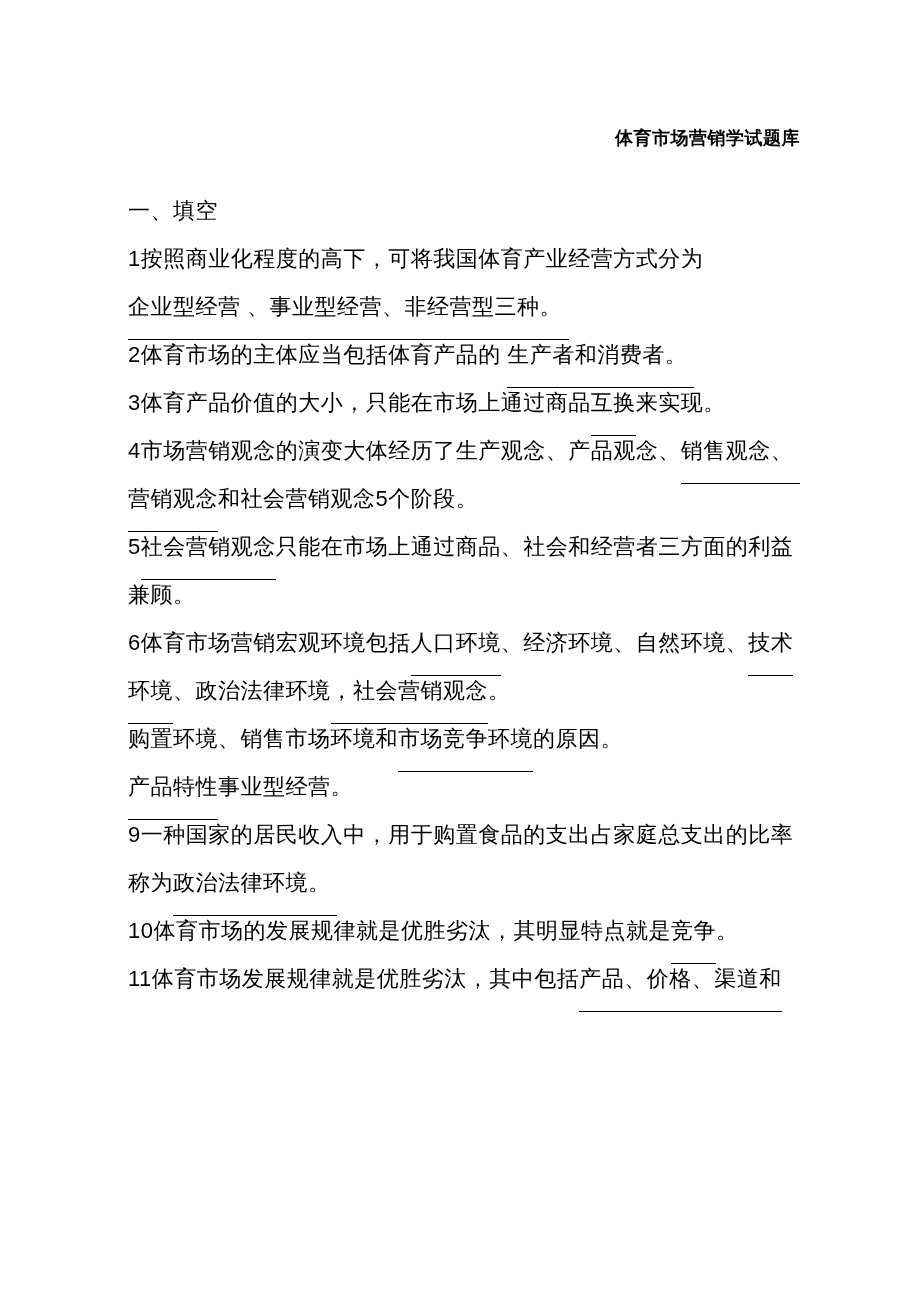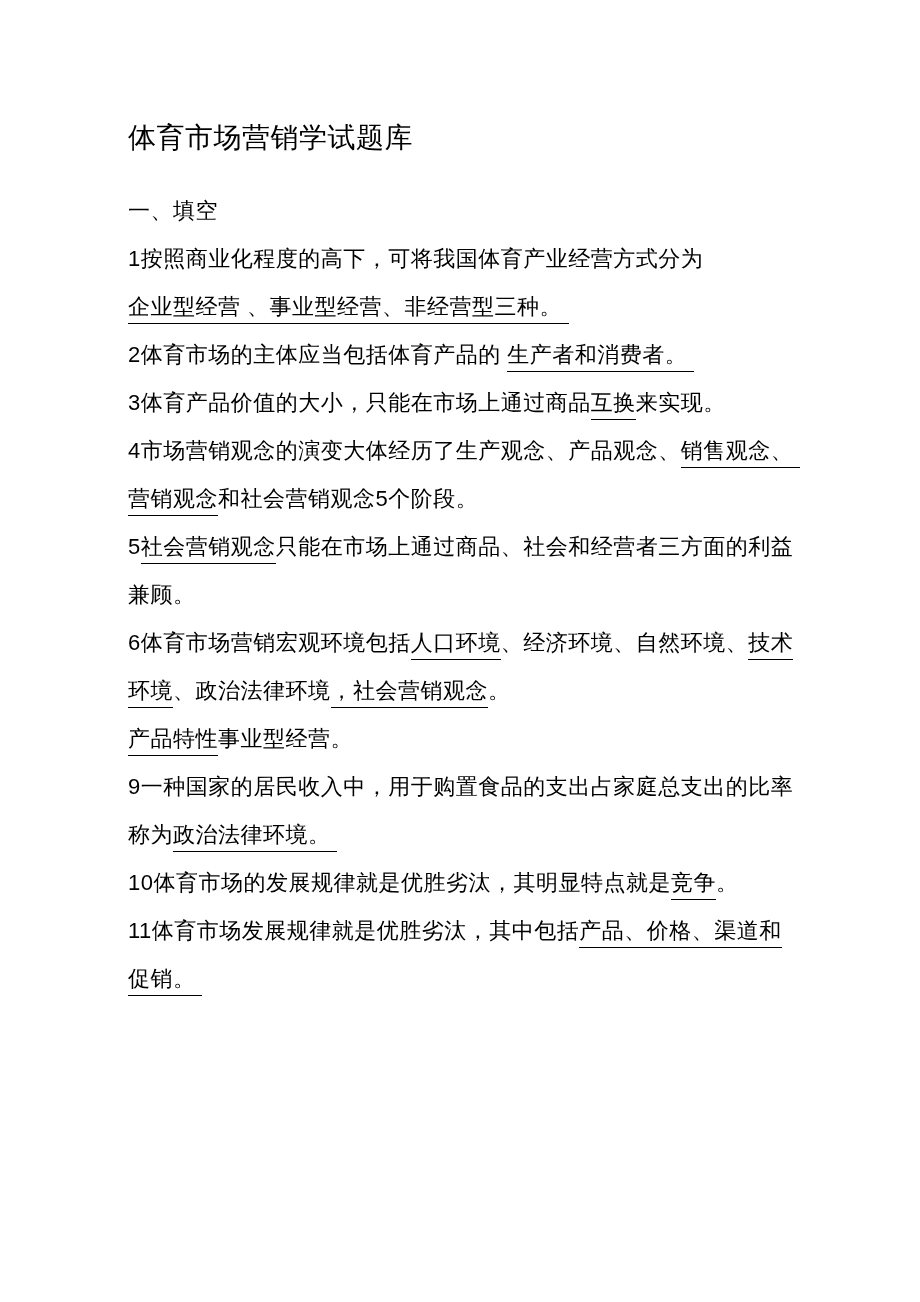--- a/index.html
+++ b/index.html
@@ -15,41 +15,41 @@
     background: #ffffff;
     color: #000000;
     font-family: "Liberation Sans", sans-serif;
     font-size: 22px;
     letter-spacing: 0.5px;
     overflow: hidden;
   }
   .title-line {
     height: 48px;
     line-height: 48px;
-    text-align: left;
-    font-weight: normal;
-    font-size: 28px;
+    text-align: right;
+    font-weight: bold;
+    font-size: 18px;
     white-space: pre;
   }
   .title-gap { height: 25px; }
   .heading-line {
     height: 48px;
     line-height: 48px;
     font-weight: normal;
     white-space: pre;
   }
   .text-line {
     height: 48px;
     line-height: 48px;
     white-space: pre;
   }
   .seg { }
   .seg.u {
     border-bottom: 1px solid #000000;
-    padding-bottom: 4px;
+    padding-bottom: 20px;
     text-align: center;
   }
 </style>
 </head>
 <body>
 
 <div class="page">
   <div class="title-line">体育市场营销学试题库</div>
   <div class="title-gap"></div>
   <div class="heading-line">一、填空</div>
@@ -57,20 +57,20 @@
       <div class="text-line"><span class="seg">1按照商业化程度的高下，可将我国体育产业经营方式分为</span></div>
       <div class="text-line"><span class="seg u">企业型经营 、事业型经营、非经营型三种。 </span></div>
       <div class="text-line"><span class="seg">2体育市场的主体应当包括体育产品的 </span><span class="seg u">生产者和消费者。 </span></div>
       <div class="text-line"><span class="seg">3体育产品价值的大小，只能在市场上通过商品</span><span class="seg u">互换</span><span class="seg">来实现。</span></div>
       <div class="text-line"><span class="seg">4市场营销观念的演变大体经历了生产观念、产品观念、</span><span class="seg u">销售观念、 </span></div>
       <div class="text-line"><span class="seg u">营销观念</span><span class="seg">和社会营销观念5个阶段。</span></div>
       <div class="text-line"><span class="seg">5</span><span class="seg u">社会营销观念</span><span class="seg">只能在市场上通过商品、社会和经营者三方面的利益</span></div>
       <div class="text-line"><span class="seg">兼顾。</span></div>
       <div class="text-line"><span class="seg">6体育市场营销宏观环境包括</span><span class="seg u">人口环境</span><span class="seg">、经济环境、自然环境、</span><span class="seg u">技术</span></div>
       <div class="text-line"><span class="seg u">环境</span><span class="seg">、政治法律环境</span><span class="seg u">，社会营销观念</span><span class="seg">。</span></div>
+      <div class="text-line"><span class="seg">购置环境、销售市场环境和</span><span class="seg u">市场竞争环境</span><span class="seg">的原因。</span></div>
       <div class="text-line"><span class="seg u">产品特性</span><span class="seg">事业型经营。</span></div>
       <div class="text-line"><span class="seg">9一种国家的居民收入中，用于购置食品的支出占家庭总支出的比率</span></div>
       <div class="text-line"><span class="seg">称为</span><span class="seg u">政治法律环境。 </span></div>
       <div class="text-line"><span class="seg">10体育市场的发展规律就是优胜劣汰，其明显特点就是</span><span class="seg u">竞争</span><span class="seg">。</span></div>
       <div class="text-line"><span class="seg">11体育市场发展规律就是优胜劣汰，其中包括</span><span class="seg u">产品、价格、渠道和</span></div>
-      <div class="text-line"><span class="seg u">促销。 </span></div>
     </div>
 </div>
 
 </body></html>

